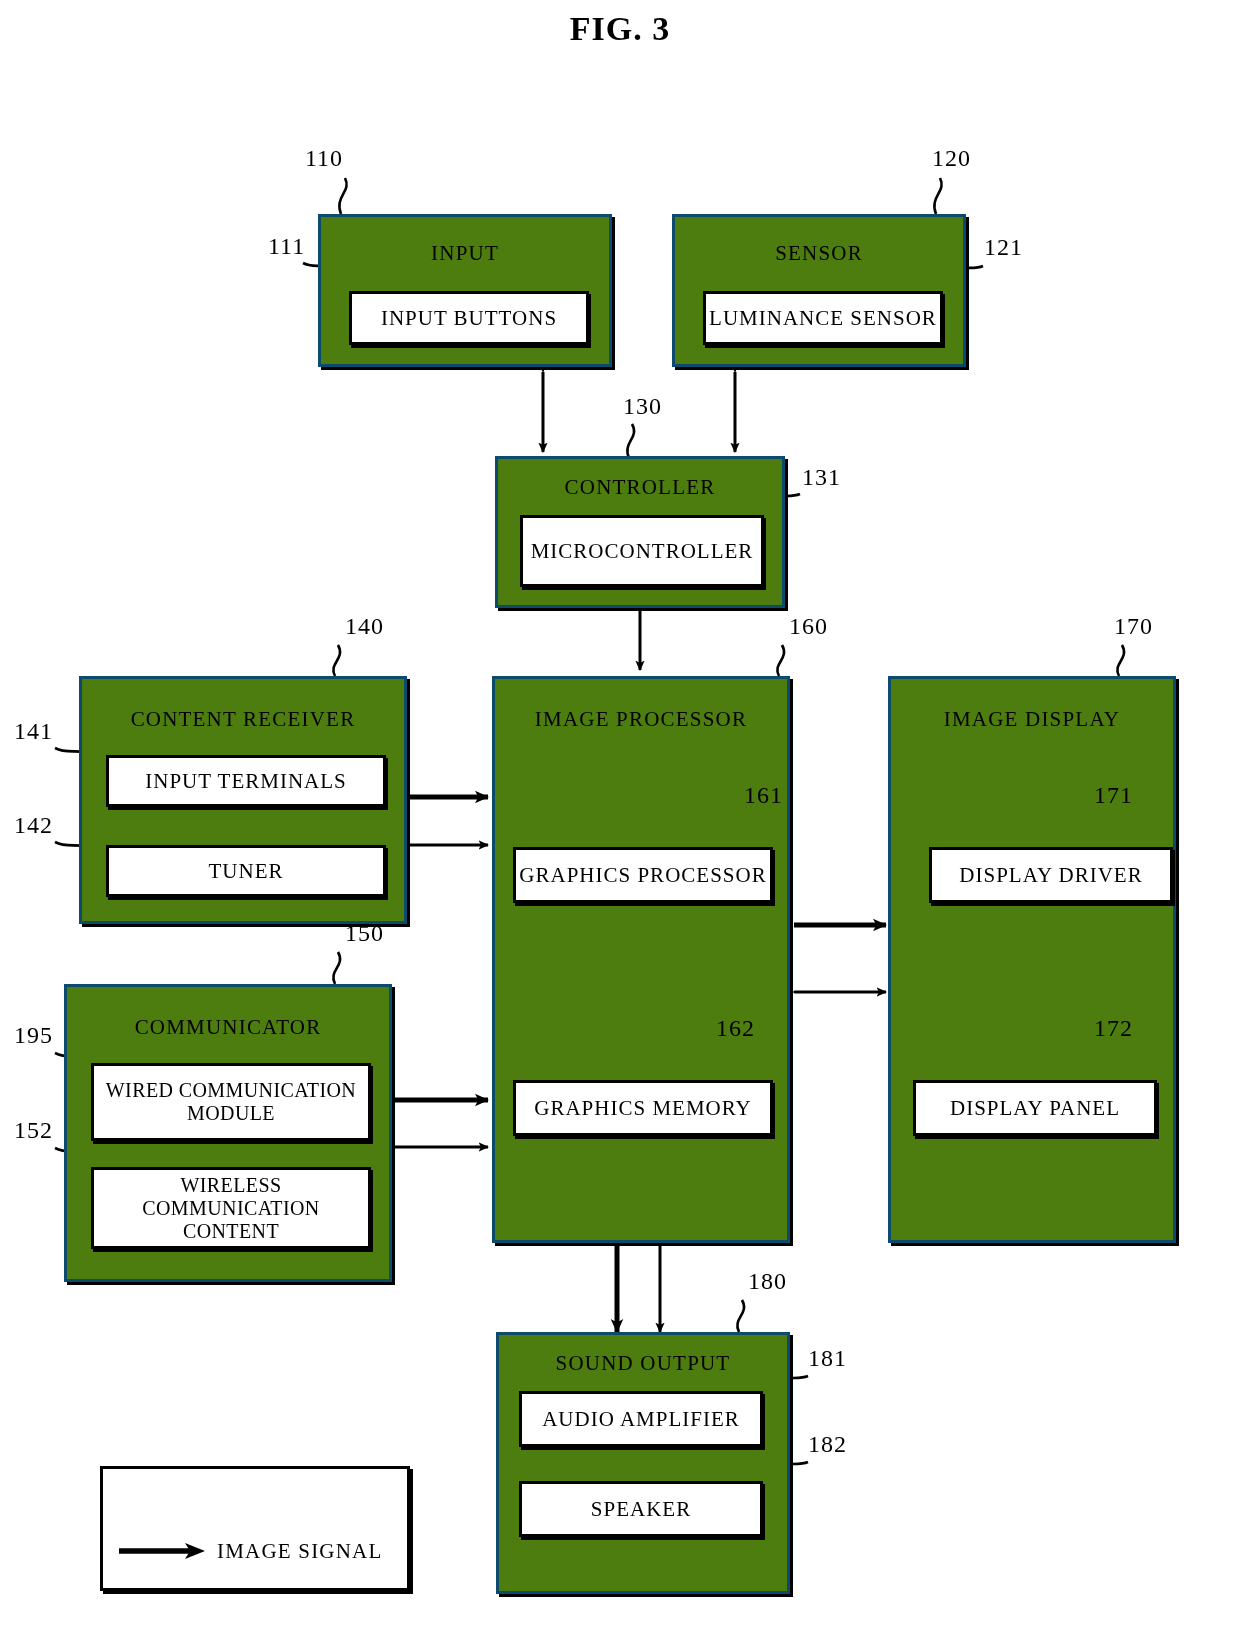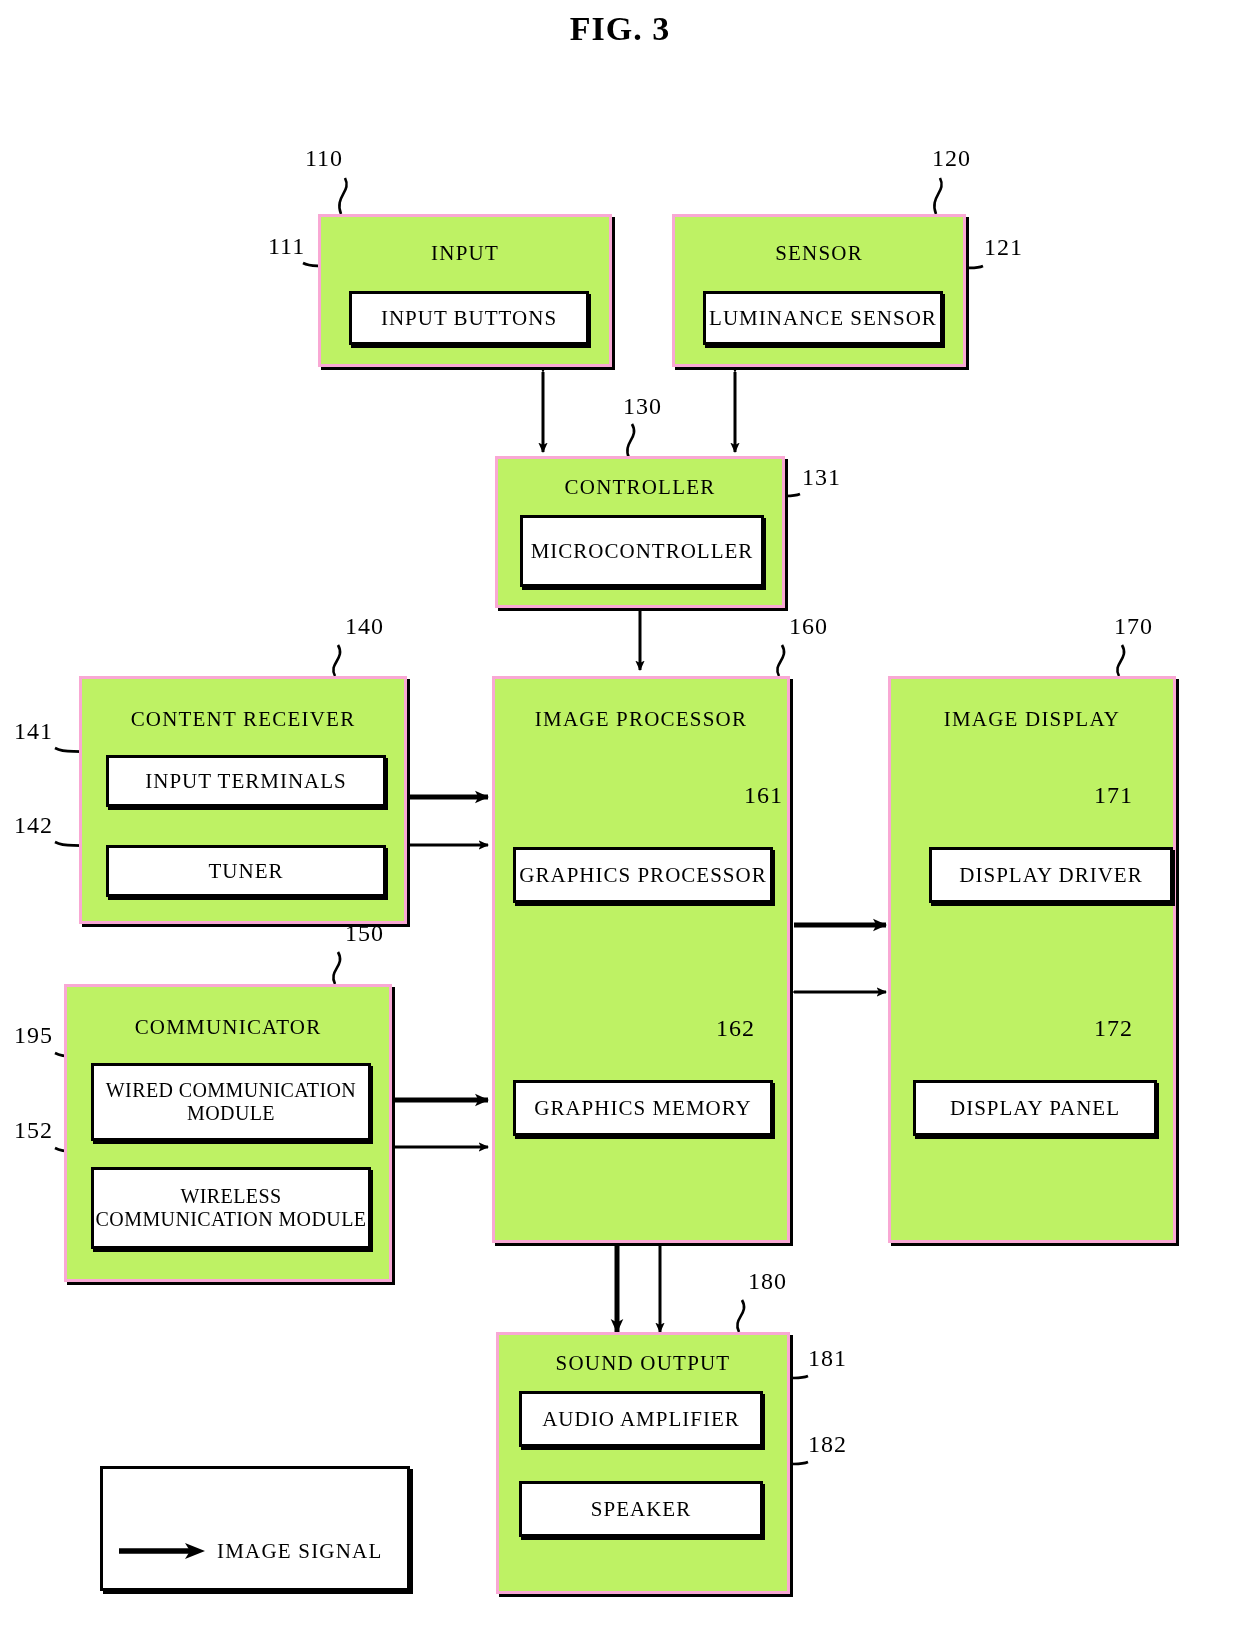--- a/index.html
+++ b/index.html
@@ -25,22 +25,22 @@
     font-family: "Liberation Serif", serif;
     font-weight: bold;
     font-size: 34px;
     letter-spacing: 1px;
     color: #000;
   }
   
   .box {
     position: absolute;
     box-sizing: border-box;
-    border: 3px solid #f9a8d4;
-    background: #bef264;
+    border: 3px solid #0c4a6e;
+    background: #4d7c0f;
     box-shadow: 3px 3px 0 0 #000;
   }
   .inner-box {
     position: absolute;
     box-sizing: border-box;
     border: 3px solid #000;
     background: #fff;
     box-shadow: 2px 3px 0 0 #000;
   }
   .box-title {
@@ -243,21 +243,21 @@
   <div class="ref" style="left:345px; top:613px;">140</div>
   <div class="ref" style="left:14px; top:718px;">141</div>
   <div class="ref" style="left:14px; top:812px;">142</div>
 
   <div class="box" style="left:64px; top:984px; width:328px; height:298px;">
     <div class="box-title" style="top:28px;">COMMUNICATOR</div>
     <div class="inner-box" style="left:24px; top:76px; width:280px; height:78px;">
       <div class="inner-label small">WIRED COMMUNICATION MODULE</div>
     </div>
     <div class="inner-box" style="left:24px; top:180px; width:280px; height:82px;">
-      <div class="inner-label small">WIRELESS COMMUNICATION MODULE</div>
+      <div class="inner-label small">WIRELESS COMMUNICATION CONTENT</div>
     </div>
   </div>
   <div class="ref" style="left:345px; top:920px;">150</div>
   <div class="ref" style="left:14px; top:1022px;">195</div>
   <div class="ref" style="left:14px; top:1117px;">152</div>
 
   <div class="box" style="left:492px; top:676px; width:298px; height:567px;">
     <div class="box-title" style="top:28px;">IMAGE PROCESSOR</div>
     <div class="inner-box" style="left:18px; top:168px; width:260px; height:56px;">
       <div class="inner-label">GRAPHICS PROCESSOR</div>

